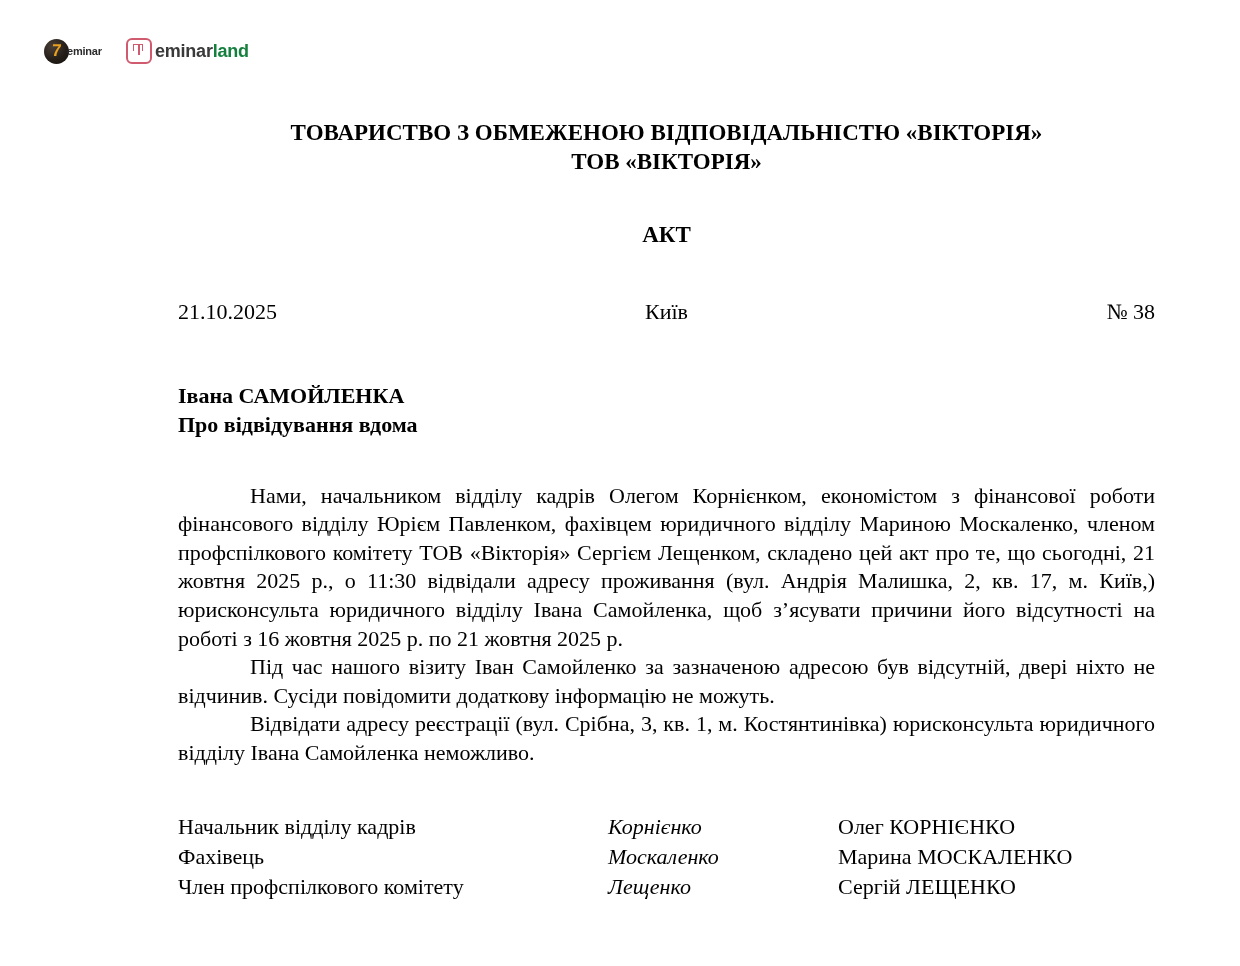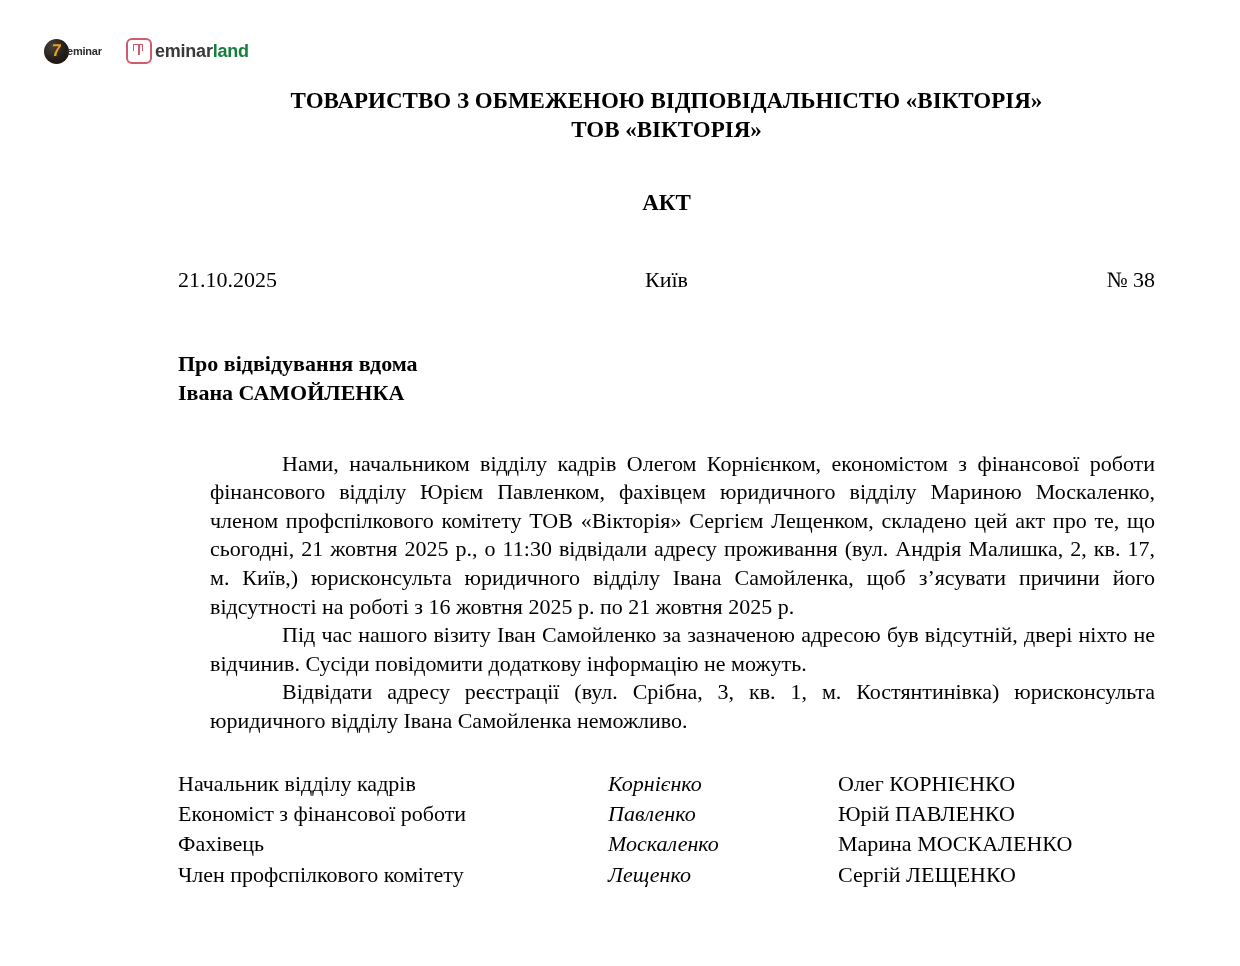--- a/index.html
+++ b/index.html
@@ -97,21 +97,21 @@
 
   
   .page {
     position: absolute;
     left: 178px;
     top: 0;
     width: 977px;
   }
 
   .org-title {
-    margin-top: 86px;
+    margin-top: 118px;
     text-align: center;
     font-weight: bold;
     font-size: 23px;
     line-height: 1.27;
   }
 
   .doc-kind {
     margin-top: 46px;
     text-align: center;
     font-weight: bold;
@@ -134,29 +134,28 @@
     font-size: 22px;
     line-height: 1.30;
   }
 
   .body-text {
     margin-top: 42px;
     font-size: 22px;
     line-height: 1.30;
     text-align: justify;
     text-justify: inter-word;
-    margin-left: 32px;
   }
   .body-text p {
     margin: 0;
     text-indent: 72px;
   }
 
   .signatures {
-    margin-top: 33px;
+    margin-top: 44px;
     font-size: 22px;
     line-height: 1.38;
   }
   .sig-row {
     display: flex;
     align-items: baseline;
   }
   .sig-position { flex: 0 0 430px; }
   .sig-sign {
     flex: 0 0 230px;
@@ -192,43 +191,38 @@
 
   <div class="doc-kind">АКТ</div>
 
   <div class="meta-row">
     <div class="meta-date">21.10.2025</div>
     <div class="meta-city">Київ</div>
     <div class="meta-num">№ 38</div>
   </div>
 
   <div class="subject">
+    <div>Івана САМОЙЛЕНКА</div>
     <div>Про відвідування вдома</div>
-    <div>Івана САМОЙЛЕНКА</div>
   </div>
 
   <div class="body-text">
     <p>Нами, начальником відділу кадрів Олегом Корнієнком, економістом з фінансової роботи фінансового відділу Юрієм Павленком, фахівцем юридичного відділу Мариною Москаленко, членом профспілкового комітету ТОВ «Вікторія» Сергієм Лещенком, складено цей акт про те, що сьогодні, 21 жовтня 2025 р., о 11:30 відвідали адресу проживання (вул. Андрія Малишка, 2, кв. 17, м. Київ,) юрисконсульта юридичного відділу Івана Самойленка, щоб з’ясувати причини його відсутності на роботі з 16 жовтня 2025 р. по 21 жовтня 2025 р.</p>
     <p>Під час нашого візиту Іван Самойленко за зазначеною адресою був відсутній, двері ніхто не відчинив. Сусіди повідомити додаткову інформацію не можуть.</p>
     <p>Відвідати адресу реєстрації (вул. Срібна, 3, кв. 1, м. Костянтинівка) юрисконсульта юридичного відділу Івана Самойленка неможливо.</p>
   </div>
 
   <div class="signatures">
 
     <div class="sig-row">
       <div class="sig-position">Начальник відділу кадрів</div>
       <div class="sig-sign">Корнієнко</div>
       <div class="sig-name">Олег КОРНІЄНКО</div>
     </div>
 
-    <div class="sig-row">
-      <div class="sig-position">Економіст з фінансової роботи</div>
-      <div class="sig-sign">Павленко</div>
-      <div class="sig-name">Юрій ПАВЛЕНКО</div>
-    </div>
 
     <div class="sig-row">
       <div class="sig-position">Фахівець</div>
       <div class="sig-sign">Москаленко</div>
       <div class="sig-name">Марина МОСКАЛЕНКО</div>
     </div>
 
     <div class="sig-row">
       <div class="sig-position">Член профспілкового комітету</div>
       <div class="sig-sign">Лещенко</div>

